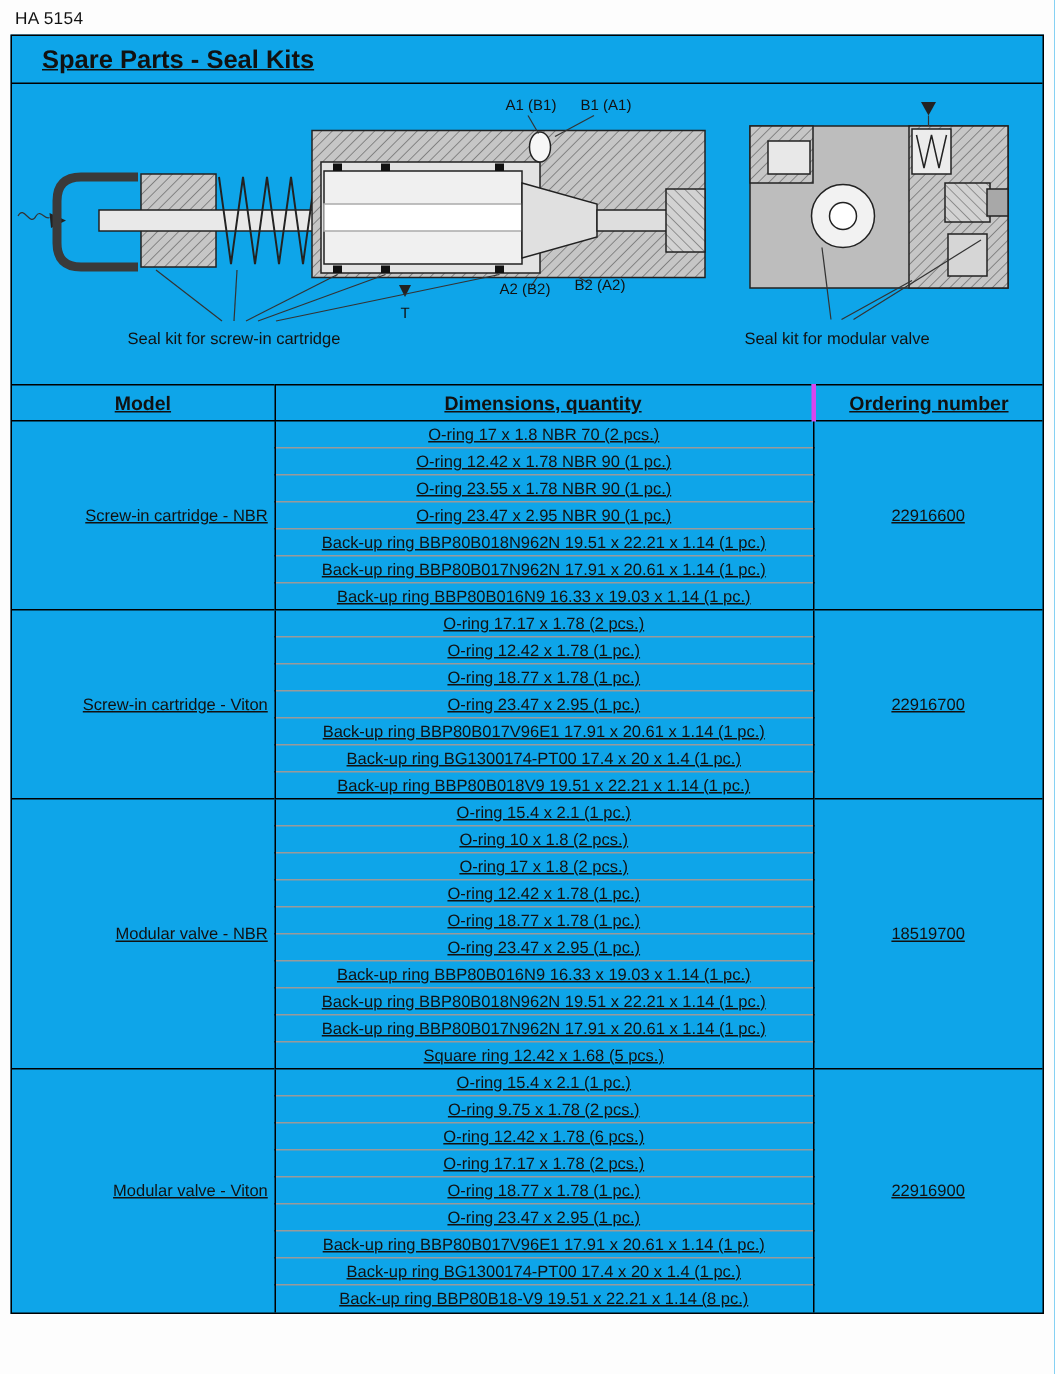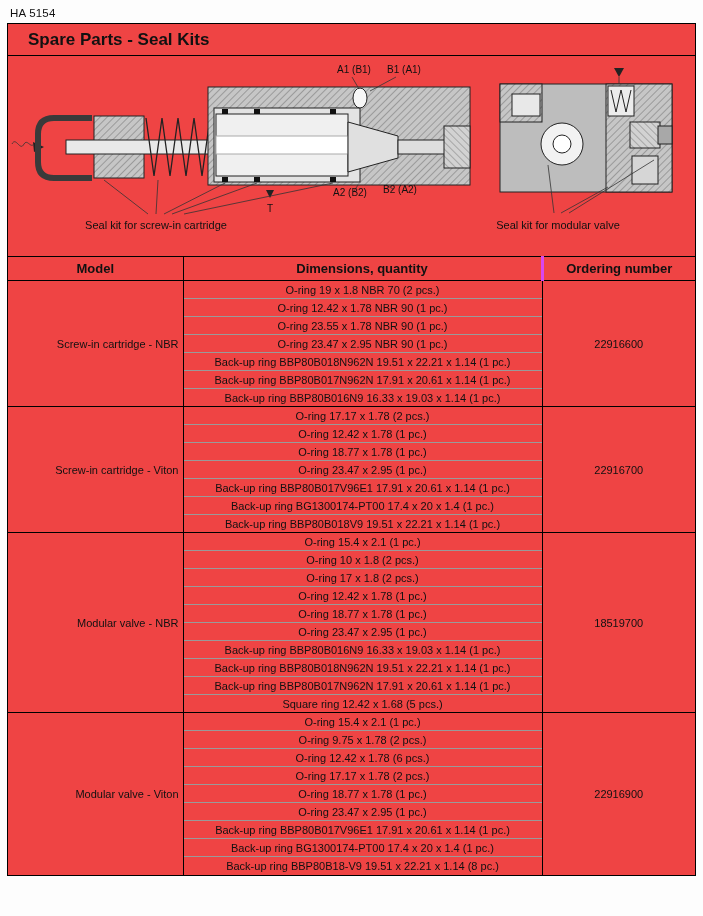--- a/index.html
+++ b/index.html
@@ -4,21 +4,21 @@
 <style>
   * { box-sizing: border-box; }
   html, body { margin: 0; padding: 0; }
   body {
     width: 703px; height: 916px; overflow: hidden;
     background: #fdfdfd; color: #111;
     font-family: "Liberation Sans", sans-serif;
   }
   .page { padding: 4px 7px 0 7px; }
   .doc-number { font-size: 11.5px; padding: 3px 2px 4px 3px; letter-spacing: 0.2px; }
-  .content-box { border: 1px solid #000; background: #ef4444; }
+  .content-box { border: 1px solid #000; background: #0ea5e9; text-decoration: underline; }
   .title-bar {
     font-size: 17px; font-weight: bold; padding: 6px 0 5px 20px;
     border-bottom: 1px solid #000;
   }
   .diagram { height: 200px; padding-top: 4px; }
   .diagram svg { display: block; margin: 0 auto; }
 
   .seal-table { width: 100%; border-collapse: collapse; table-layout: fixed; border-top: 1px solid #000; }
   .seal-table th {
     font-size: 13px; font-weight: bold; text-align: center;
@@ -160,21 +160,21 @@
       <thead>
         <tr>
           <th class="model-h">Model</th>
           <th>Dimensions, quantity</th>
           <th class="ordering-h">Ordering number</th>
         </tr>
       </thead>
       <tbody>
           <tr class="group-start">
             <td class="model-cell" rowspan="7">Screw-in cartridge - NBR</td>
-            <td class="dim-cell">O-ring 19 x 1.8 NBR 70 (2 pcs.)</td>
+            <td class="dim-cell">O-ring 17 x 1.8 NBR 70 (2 pcs.)</td>
             <td class="order-cell" rowspan="7">22916600</td>
           </tr>
           <tr>
             <td class="dim-cell">O-ring 12.42 x 1.78 NBR 90 (1 pc.)</td>
           </tr>
           <tr>
             <td class="dim-cell">O-ring 23.55 x 1.78 NBR 90 (1 pc.)</td>
           </tr>
           <tr>
             <td class="dim-cell">O-ring 23.47 x 2.95 NBR 90 (1 pc.)</td>

